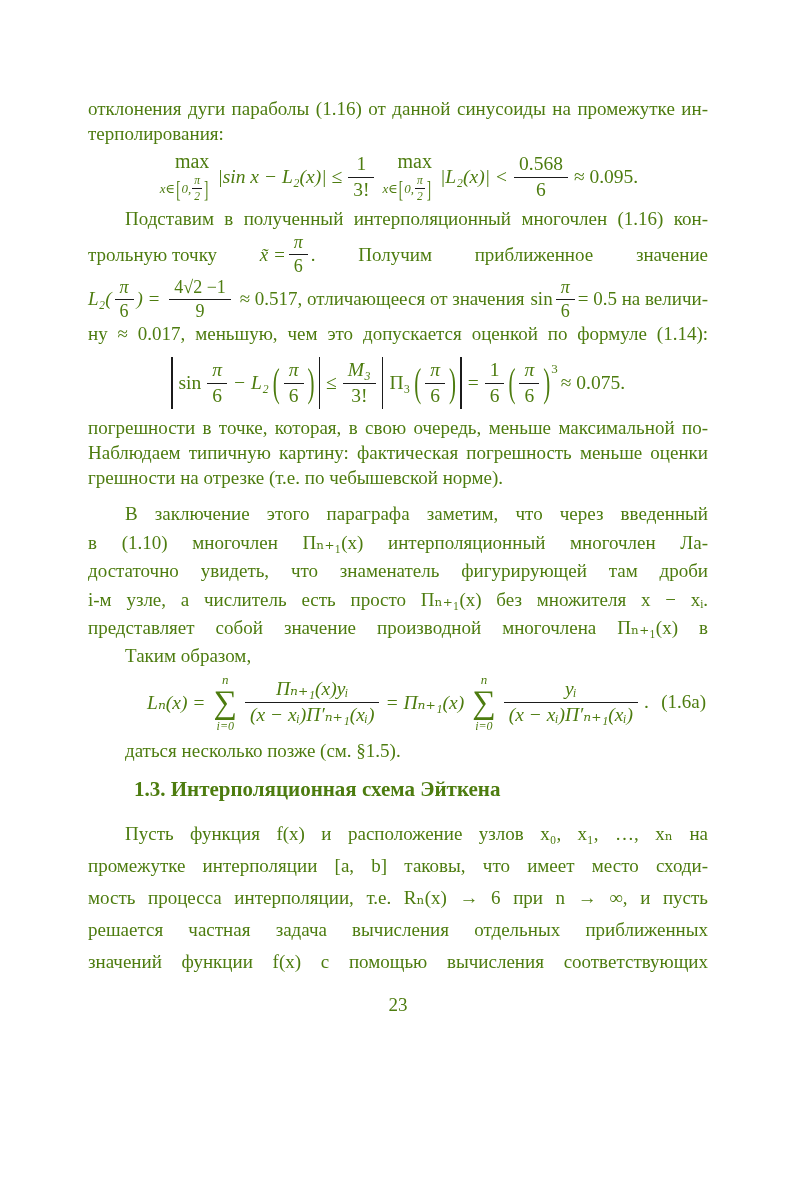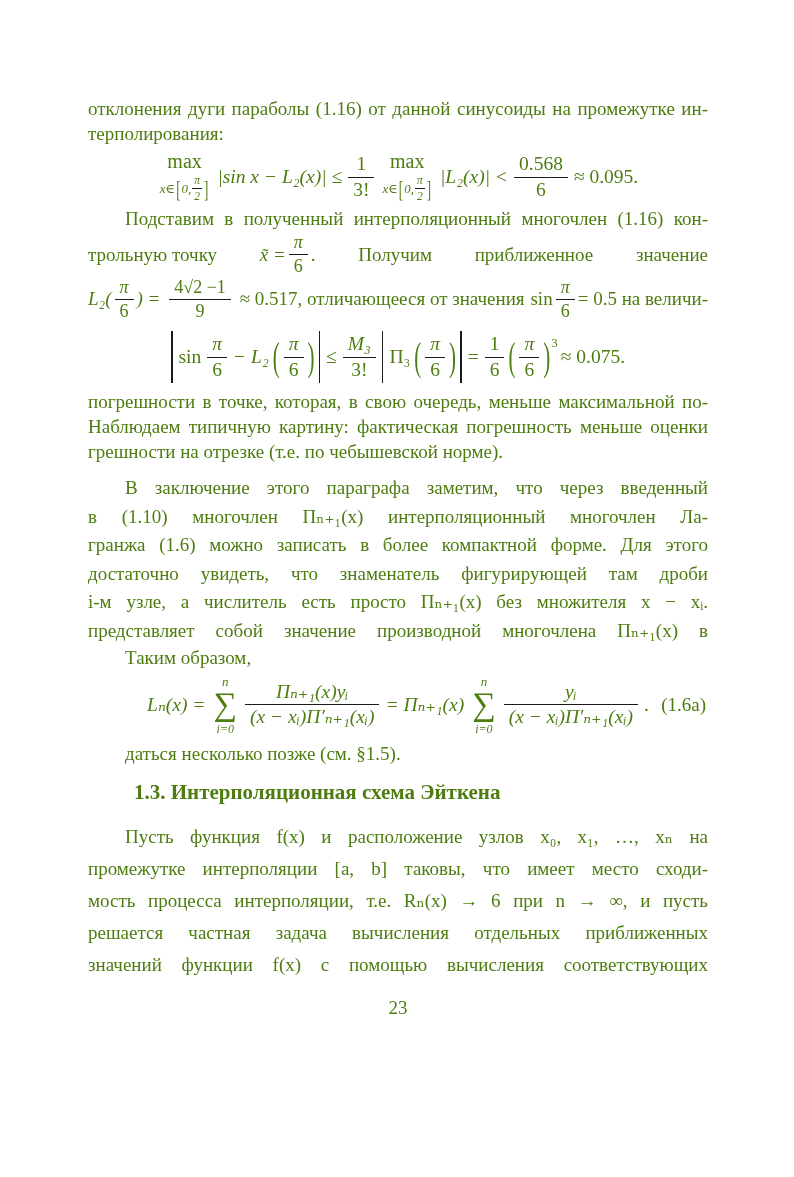--- a/index.html
+++ b/index.html
@@ -48,21 +48,21 @@
   .eqnum { position: absolute; right: 2px; top: 50%; transform: translateY(-50%); }
 
   .mtext { white-space: pre; padding: 0 3px; }
   .it { font-style: italic; }
 
   .frac { display: inline-flex; flex-direction: column; text-align: center; margin: 0 3px; line-height: 1.15; }
   .frac .num { padding: 0 5px 1px; border-bottom: 1.6px solid #1b1b1b; }
   .frac .den { padding: 1px 5px 0; }
   .mline .frac { font-size: 18px; }
 
-  .limop { display: inline-flex; flex-direction: column; align-items: center; margin: 0 5px; }
+  .limop { display: inline-flex; flex-direction: column; align-items: flex-end; margin: 0 5px; }
   .limop .op { line-height: 1; font-size: 20px; }
   .limop .under { display: inline-flex; align-items: center; font-size: 13px; margin-top: 3px; font-style: italic; line-height: 1; }
   .limop .under .frac { font-size: 11.5px; margin: 0 1px; }
   .limop .under .frac .num { padding: 0 2px 1px; border-bottom-width: 1px; }
   .limop .under .frac .den { padding: 1px 2px 0; }
   .stb { display: inline-block; transform: scaleY(1.8); font-style: normal; padding: 0 1px; }
 
   .vbar { width: 1.6px; background: #1b1b1b; height: 52px; margin: 0 3px; flex: 0 0 auto; }
   .bigp { display: inline-block; transform: scaleY(1.9); font-size: 21px; margin: 0 1px; }
   .supnum { font-size: 13px; align-self: flex-start; margin-top: 4px; }
@@ -162,20 +162,21 @@
         <span>≈ 0.517, отличающееся от значения</span>
         <span class="grp">
           <span>sin</span>
           <span class="frac">
             <span class="num it">π</span>
             <span class="den">6</span>
           </span>
           <span>= 0.5 на величи-</span>
         </span>
       </div>
+      <div class="jline">ну ≈ 0.017, меньшую, чем это допускается оценкой по формуле (1.14):</div>
     </div>
 
     <div class="formula f2">
       <span class="vbar"></span>
       <span class="mtext">sin</span>
       <span class="frac">
         <span class="num it">π</span>
         <span class="den">6</span>
       </span>
       <span class="mtext it">− L₂</span>
@@ -217,21 +218,20 @@
 
     <div class="para p3 lastleft">
         <div class="jline">погрешности в точке, которая, в свою очередь, меньше максимальной по-</div>
         <div class="jline">Наблюдаем типичную картину: фактическая погрешность меньше оценки</div>
         <div class="jline last">грешности на отрезке (т.е. по чебышевской норме).</div>
       </div>
 
     <div class="para p4 indent">
         <div class="jline">В заключение этого параграфа заметим, что через введенный</div>
         <div class="jline">в (1.10) многочлен Πₙ₊₁(x) интерполяционный многочлен Ла-</div>
-        <div class="jline">гранжа (1.6) можно записать в более компактной форме. Для этого</div>
         <div class="jline">достаточно увидеть, что знаменатель фигурирующей там дроби</div>
         <div class="jline last">i-м узле, а числитель есть просто Πₙ₊₁(x) без множителя x − xᵢ.</div>
         <div class="jline">представляет собой значение производной многочлена Πₙ₊₁(x) в</div>
       </div>
 
     <div class="para p5">
       <div class="jline ind noj">Таким образом,</div>
     </div>
 
     <div class="eqrow">

